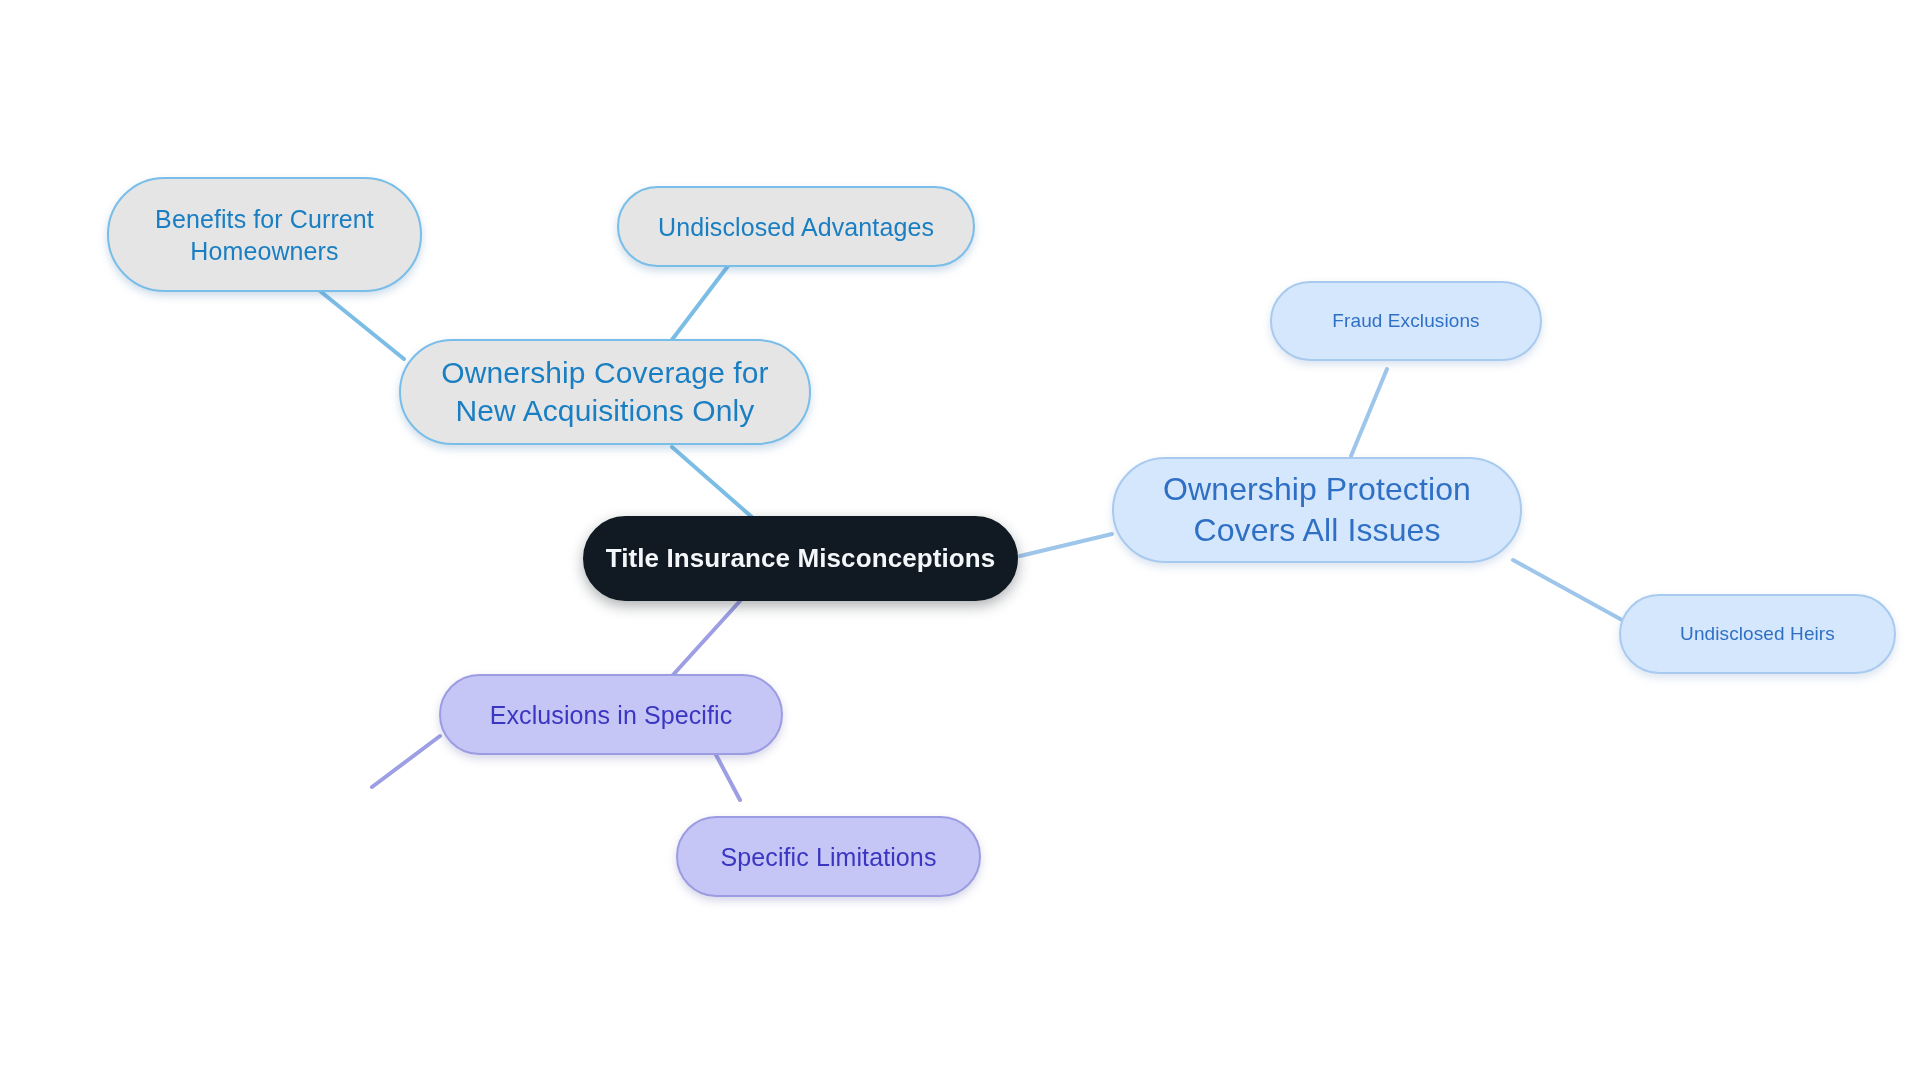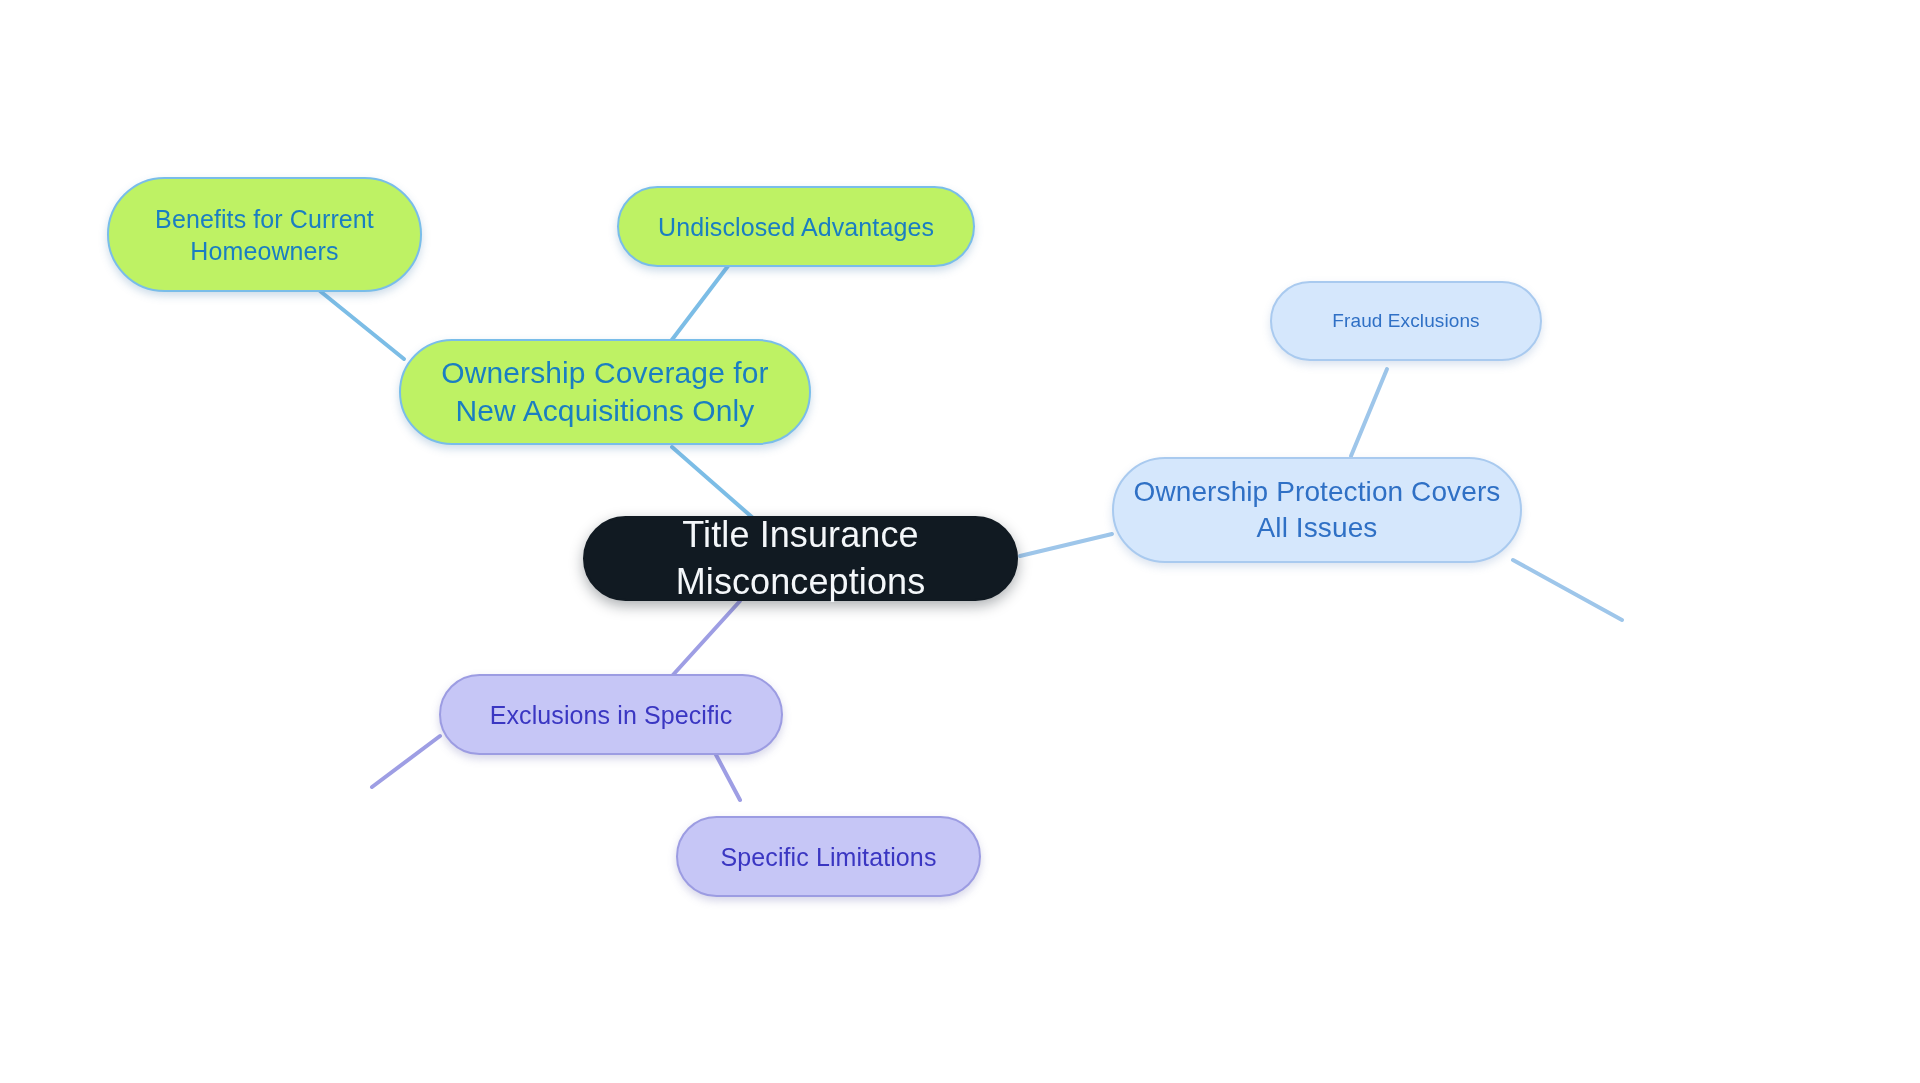--- a/index.html
+++ b/index.html
@@ -49,43 +49,43 @@
   .node-label {
     display: block;
     white-space: pre-line;
   }
 
   
   .node.root {
     background: #111a22;
     border-color: #111a22;
     color: #f4f7fa;
-    font-size: 36px;
-    font-weight: 400;
+    font-size: 26px;
+    font-weight: 700;
     box-shadow: 0 5px 14px rgba(12, 20, 30, 0.34);
   }
 
   
   .node.branch-a {
-    background: #bef264;
+    background: #e5e5e5;
     border-color: #79bde9;
     color: #1a7ec2;
     box-shadow: 0 4px 9px rgba(60, 120, 170, 0.26);
   }
   .node.branch-a.primary { font-size: 30px; }
   .node.branch-a.leaf    { font-size: 25px; }
 
   
   .node.branch-b {
     background: #d5e7fc;
     border-color: #a9caef;
     color: #2f70c5;
     box-shadow: 0 4px 9px rgba(90, 130, 185, 0.22);
   }
-  .node.branch-b.primary { font-size: 28px; }
+  .node.branch-b.primary { font-size: 32px; }
   .node.branch-b.leaf    { font-size: 19px; }
 
   
   .node.branch-c {
     background: #c6c6f6;
     border-color: #9c9ce2;
     color: #3a36c2;
     box-shadow: 0 4px 9px rgba(95, 95, 170, 0.26);
   }
   .node.branch-c.primary { font-size: 25px; }
@@ -128,20 +128,23 @@
   </div>
 
   <div class="node branch-b primary" style="left:1112px; top:457px; width:410px; height:106px;">
     <span class="node-label">Ownership Protection Covers All Issues</span>
   </div>
 
   <div class="node branch-b leaf" style="left:1270px; top:281px; width:272px; height:80px;">
     <span class="node-label">Fraud Exclusions</span>
   </div>
 
+  <div class="node branch-b leaf" style="left:1619px; top:594px; width:277px; height:80px;">
+    <span class="node-label">Undisclosed Heirs</span>
+  </div>
 
   <div class="node branch-c primary" style="left:439px; top:674px; width:344px; height:81px;">
     <span class="node-label">Exclusions in Specific</span>
   </div>
 
 
   <div class="node branch-c leaf" style="left:676px; top:816px; width:305px; height:81px;">
     <span class="node-label">Specific Limitations</span>
   </div>
 

